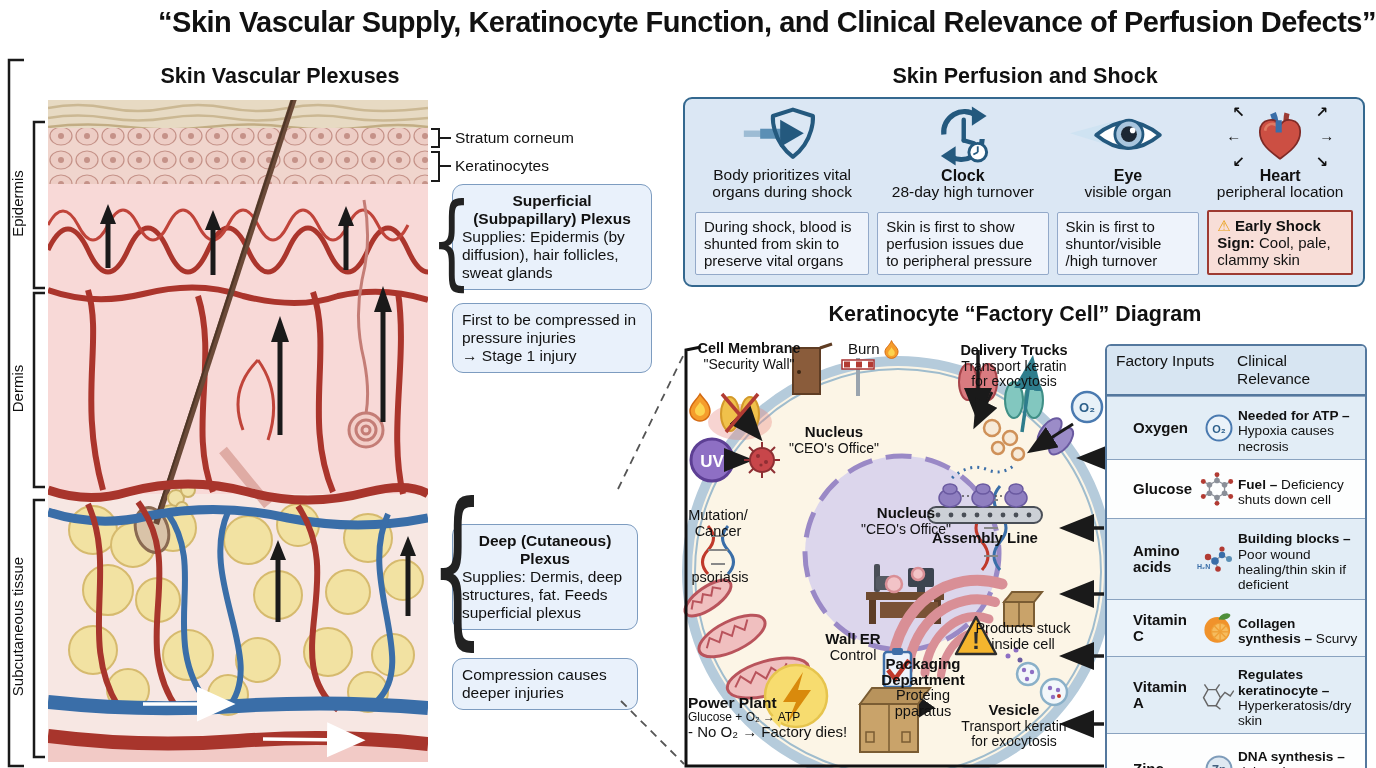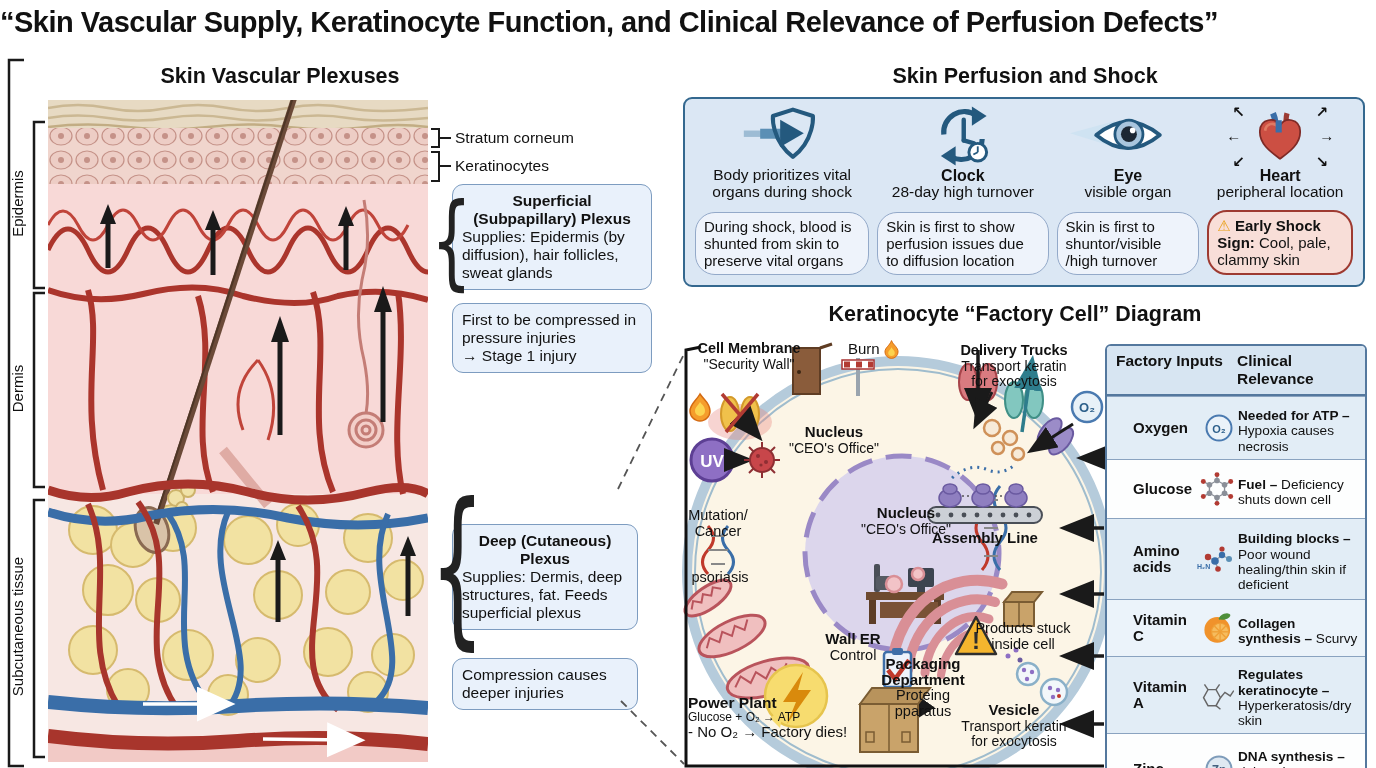--- a/index.html
+++ b/index.html
@@ -1,41 +1,41 @@
 <!DOCTYPE html>
 <html><head>
 <meta charset="utf-8">
 <style>
   html,body{margin:0;padding:0;background:#fff;}
   body{font-family:"Liberation Sans","DejaVu Sans",sans-serif;color:#111;}
   #stage{position:relative;width:1376px;height:768px;overflow:hidden;background:#fff;}
   .abs{position:absolute;}
   .b{font-weight:bold;}
   .preline{white-space:pre-line;}
-  #main-title{left:0;top:6px;width:1376px;text-align:left;font-size:29px;font-weight:800;letter-spacing:-0.5px;}
+  #main-title{left:0;top:6px;width:1376px;text-align:right;font-size:29px;font-weight:800;letter-spacing:-0.5px;}
   .sec-head{font-size:21.5px;font-weight:800;text-align:center;}
   .vlabel{transform:rotate(-90deg);transform-origin:center;text-align:center;font-size:15px;color:#111;}
   .bx{background:#e9f1fb;border:1.6px solid #7d9cc0;border-radius:11px;padding:7px 9px;font-size:15.5px;line-height:1.16;color:#111;}
   .bx .bxtitle{display:block;font-weight:bold;text-align:center;}
   .smalllbl{font-size:15.5px;}
   
   #perf-panel{left:683px;top:97px;width:682px;height:190px;background:#dbe7f4;border:2px solid #34688f;border-radius:9px;box-sizing:border-box;
     display:grid;grid-template-columns:1.22fr 1.2fr 1fr 1.02fr;gap:8px;padding:6px 10px 10px 10px;}
   .pcol{display:flex;flex-direction:column;align-items:center;min-width:0;}
   .picon{height:62px;display:flex;align-items:center;justify-content:center;position:relative;}
   .ptitle{font-weight:bold;font-size:16px;line-height:1.08;}
   .psub{font-size:15.5px;line-height:1.08;text-align:center;}
-  .pnote{margin-top:auto;background:#eef3fb;border:1.6px solid #93a9c9;border-radius:20px;padding:5px 8px;font-size:15px;line-height:1.14;min-height:56px;width:100%;box-sizing:border-box;}
+  .pnote{margin-top:auto;background:#eef3fb;border:1.6px solid #93a9c9;border-radius:2px;padding:5px 8px;font-size:15px;line-height:1.14;min-height:56px;width:100%;box-sizing:border-box;}
   .pnote.alert{background:#f8ded8;border:2px solid #9e3a31;}
   .warn-glyph{color:#e8a11c;font-size:15px;font-weight:bold;}
   
   .celllbl{position:absolute;text-align:center;line-height:1.1;color:#111;z-index:3;}
   
   #factory-table{left:1105px;top:344px;width:262px;background:#fff;border:2px solid #54789e;border-radius:6px;overflow:hidden;z-index:6;box-sizing:border-box;}
-  .thead{display:flex;background:#d7e5f2;border-bottom:2px solid #54789e;font-weight:bold;font-size:15.5px;}
+  .thead{display:flex;background:#d7e5f2;border-bottom:2px solid #54789e;font-weight:normal;font-size:15.5px;}
   .thead .h1{width:128px;padding:6px 2px 6px 9px;box-sizing:border-box;}
   .thead .h2{flex:1;padding:6px 2px;}
   .trow{display:flex;border-top:1.5px solid #8aa3c0;}
   .trow:first-of-type{border-top:none;}
   .tname{width:128px;box-sizing:border-box;display:flex;align-items:center;gap:3px;padding:3px 1px 3px 26px;font-weight:bold;font-size:15px;line-height:1.05;justify-content:space-between;}
   .trel{flex:1;padding:10px 6px 4px 3px;font-size:13.6px;line-height:1.13;display:flex;flex-direction:column;justify-content:center;box-sizing:border-box;}
   .tint-a{background:#e2edf6;}
   .tint-b{background:#fdfefe;}
   .tint-c{background:#ebf3fa;}
   .arrowspan{position:absolute;font-size:15px;font-weight:bold;color:#111;}
@@ -198,21 +198,21 @@
           <polygon points="32,82 12,69 32,56" fill="#24597e"></polygon>
           <line x1="43" y1="20" x2="43" y2="48" stroke="#24597e" stroke-width="6" stroke-linecap="round"></line>
           <line x1="43" y1="48" x2="57" y2="52" stroke="#24597e" stroke-width="6" stroke-linecap="round"></line>
           <circle cx="62" cy="64" r="12" fill="#fff" stroke="#24597e" stroke-width="4"></circle>
           <line x1="62" y1="64" x2="62" y2="56" stroke="#24597e" stroke-width="2.5"></line>
           <line x1="62" y1="64" x2="56" y2="67" stroke="#24597e" stroke-width="2.5"></line>
         </svg>
       </div>
       <div class="ptitle">Clock</div>
       <div class="psub">28-day high turnover</div>
-      <div class="pnote">Skin is first to show perfusion issues due to diffusion location</div>
+      <div class="pnote">Skin is first to show perfusion issues due to peripheral pressure</div>
     </div>
 
     <div class="pcol">
       <div class="picon">
         <svg width="118" height="58" viewBox="0 0 124 62">
           <polygon points="0,28 48,15 48,43" fill="#cfe3f2"></polygon>
           <path d="M28,30 Q62,2 96,30 Q62,58 28,30 Z" fill="#fff" stroke="#24597e" stroke-width="4" stroke-linejoin="round"></path>
           <circle cx="63" cy="29" r="15" fill="#a9c6de" stroke="#24597e" stroke-width="3"></circle>
           <circle cx="63" cy="29" r="8.5" fill="#1c2733"></circle>
           <circle cx="67" cy="25" r="3" fill="#fff"></circle>

